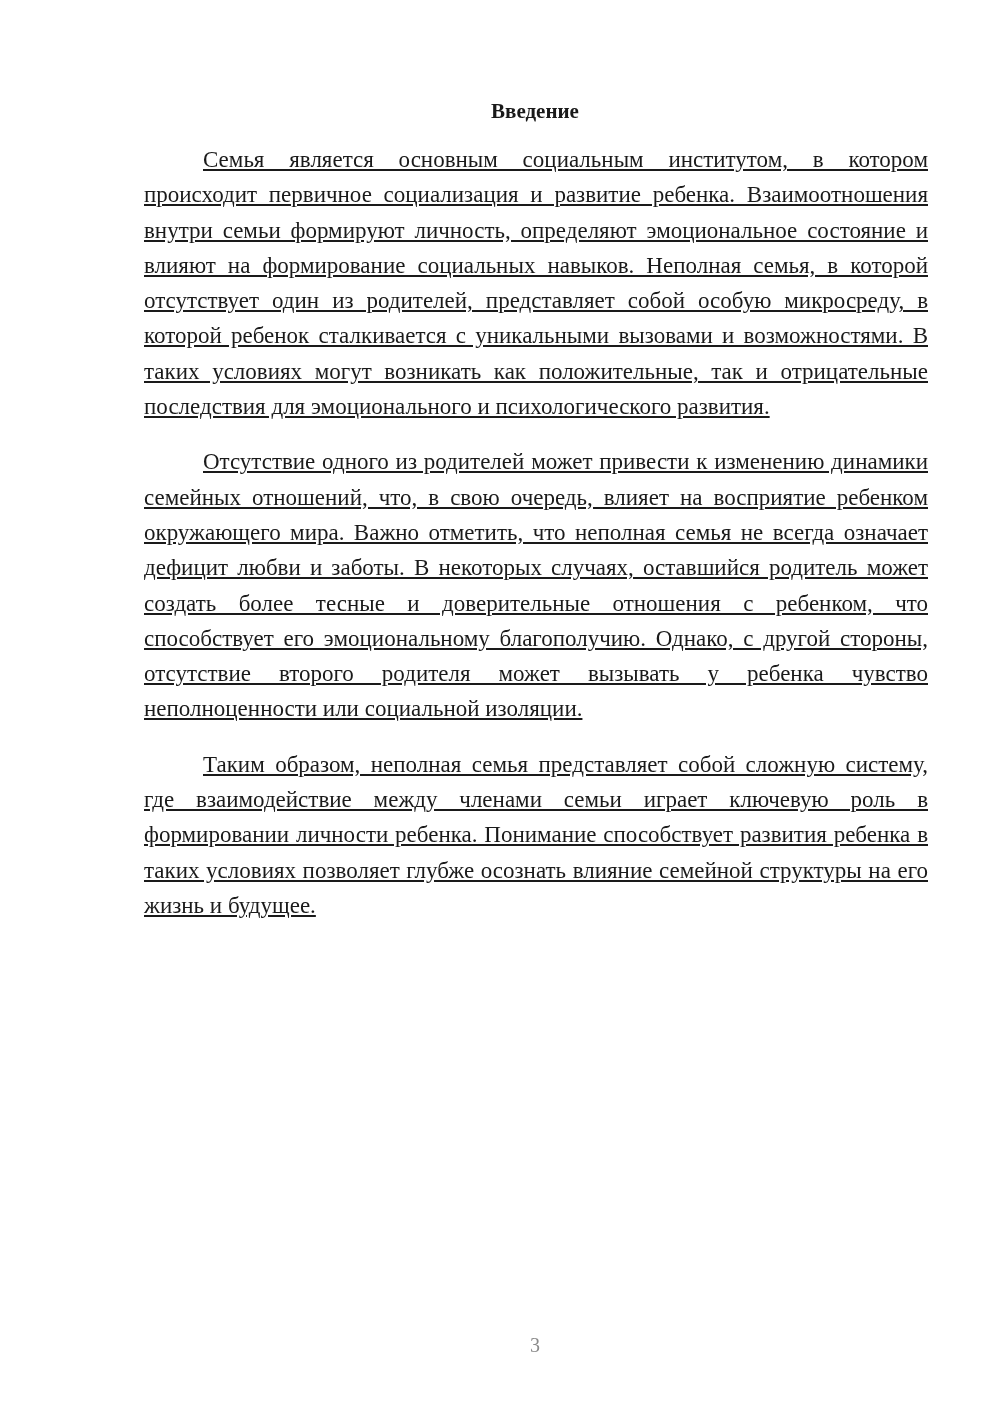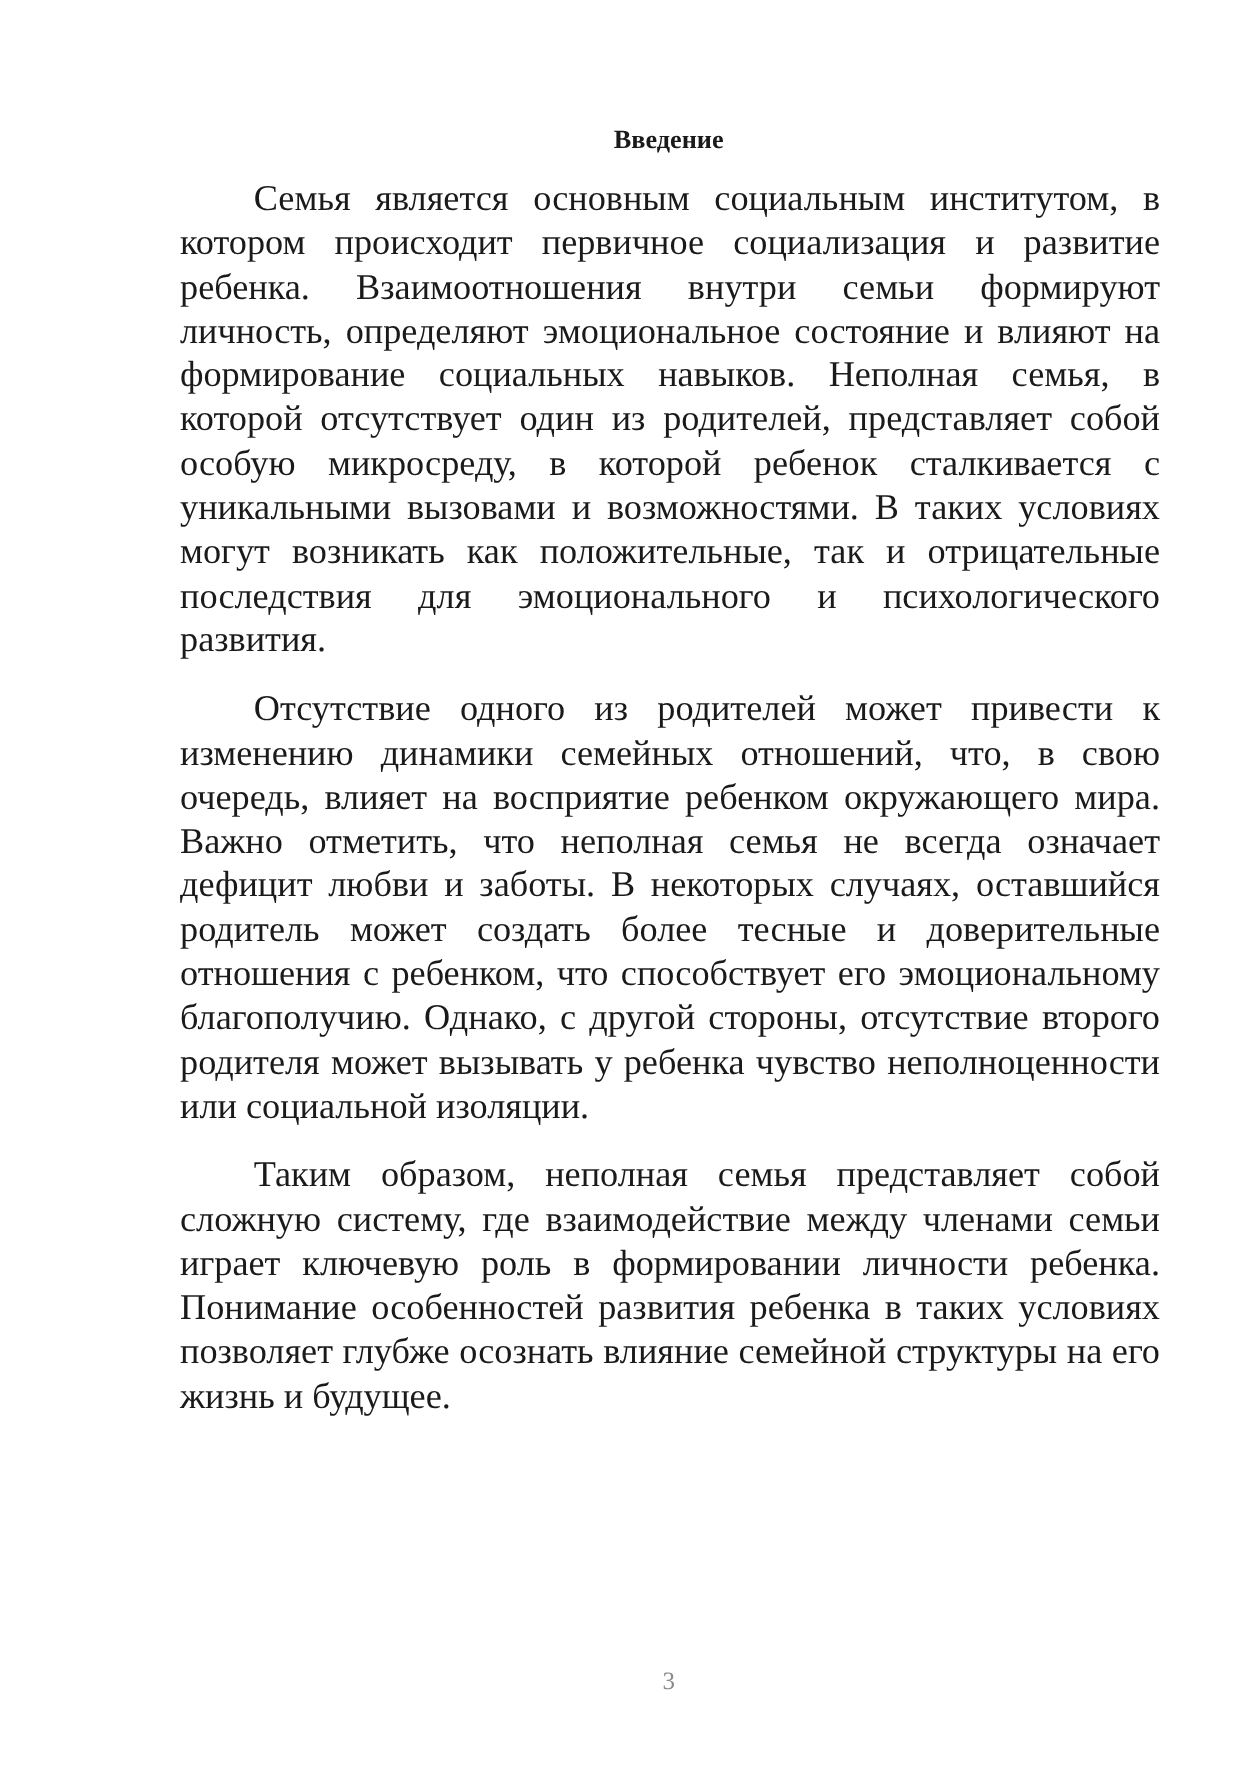--- a/index.html
+++ b/index.html
@@ -34,42 +34,43 @@
       letter-spacing: 0;
     }
     .body-text {
       position: absolute;
       left: 144px;
       top: 142px;
       width: 784px;
     }
     .para {
       margin: 0 0 20px 0;
-      font-size: 29px;
+      font-size: 23px;
       line-height: 35.3px;
       text-align: justify;
       text-indent: 59px;
       hyphens: none;
+      text-decoration: underline;
     }
     .page-number {
       position: absolute;
       top: 1334px;
       left: 0;
       width: 1070px;
       text-align: center;
       font-size: 20px;
       color: #8a8a8a;
     }
   </style>
 </head>
 <body>
 
 <div class="page">
   <div class="title">Введение</div>
 
   <div class="body-text">
     <p class="para">Семья является основным социальным институтом, в котором происходит первичное социализация и развитие ребенка. Взаимоотношения внутри семьи формируют личность, определяют эмоциональное состояние и влияют на формирование социальных навыков. Неполная семья, в которой отсутствует один из родителей, представляет собой особую микросреду, в которой ребенок сталкивается с уникальными вызовами и возможностями. В таких условиях могут возникать как положительные, так и отрицательные последствия для эмоционального и психологического развития.</p>
     <p class="para">Отсутствие одного из родителей может привести к изменению динамики семейных отношений, что, в свою очередь, влияет на восприятие ребенком окружающего мира. Важно отметить, что неполная семья не всегда означает дефицит любви и заботы. В некоторых случаях, оставшийся родитель может создать более тесные и доверительные отношения с ребенком, что способствует его эмоциональному благополучию. Однако, с другой стороны, отсутствие второго родителя может вызывать у ребенка чувство неполноценности или социальной изоляции.</p>
-    <p class="para">Таким образом, неполная семья представляет собой сложную систему, где взаимодействие между членами семьи играет ключевую роль в формировании личности ребенка. Понимание особенностей развития ребенка в таких условиях позволяет глубже осознать влияние семейной структуры на его жизнь и будущее.</p>
+    <p class="para">Таким образом, неполная семья представляет собой сложную систему, где взаимодействие между членами семьи играет ключевую роль в формировании личности ребенка. Понимание способствует развития ребенка в таких условиях позволяет глубже осознать влияние семейной структуры на его жизнь и будущее.</p>
   </div>
 
   <div class="page-number">3</div>
 </div>
 
 </body></html>

